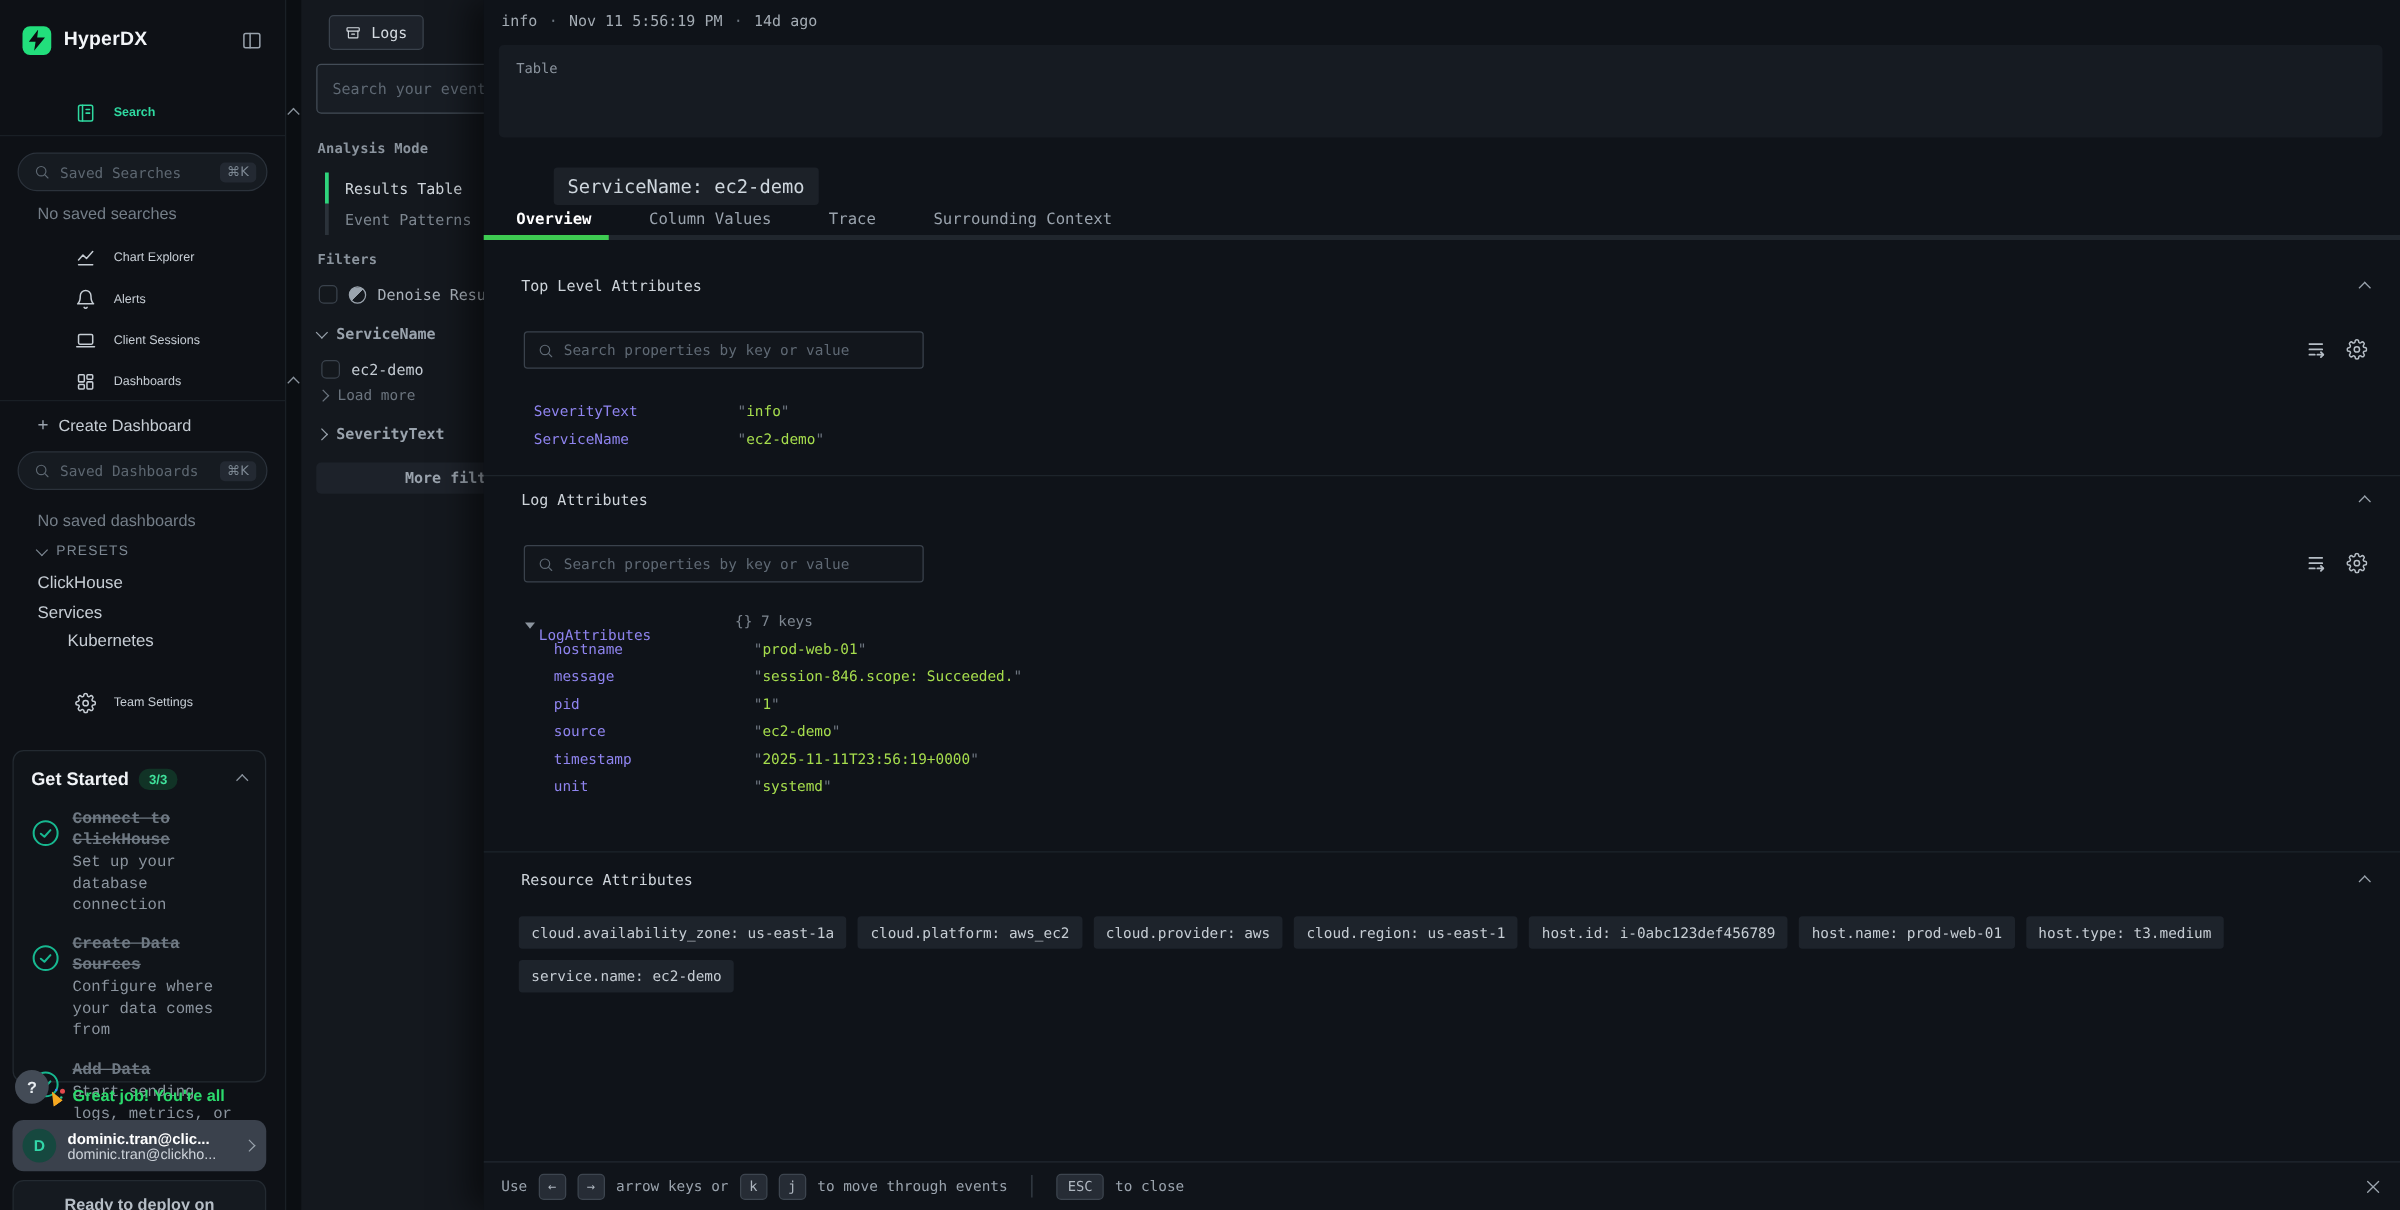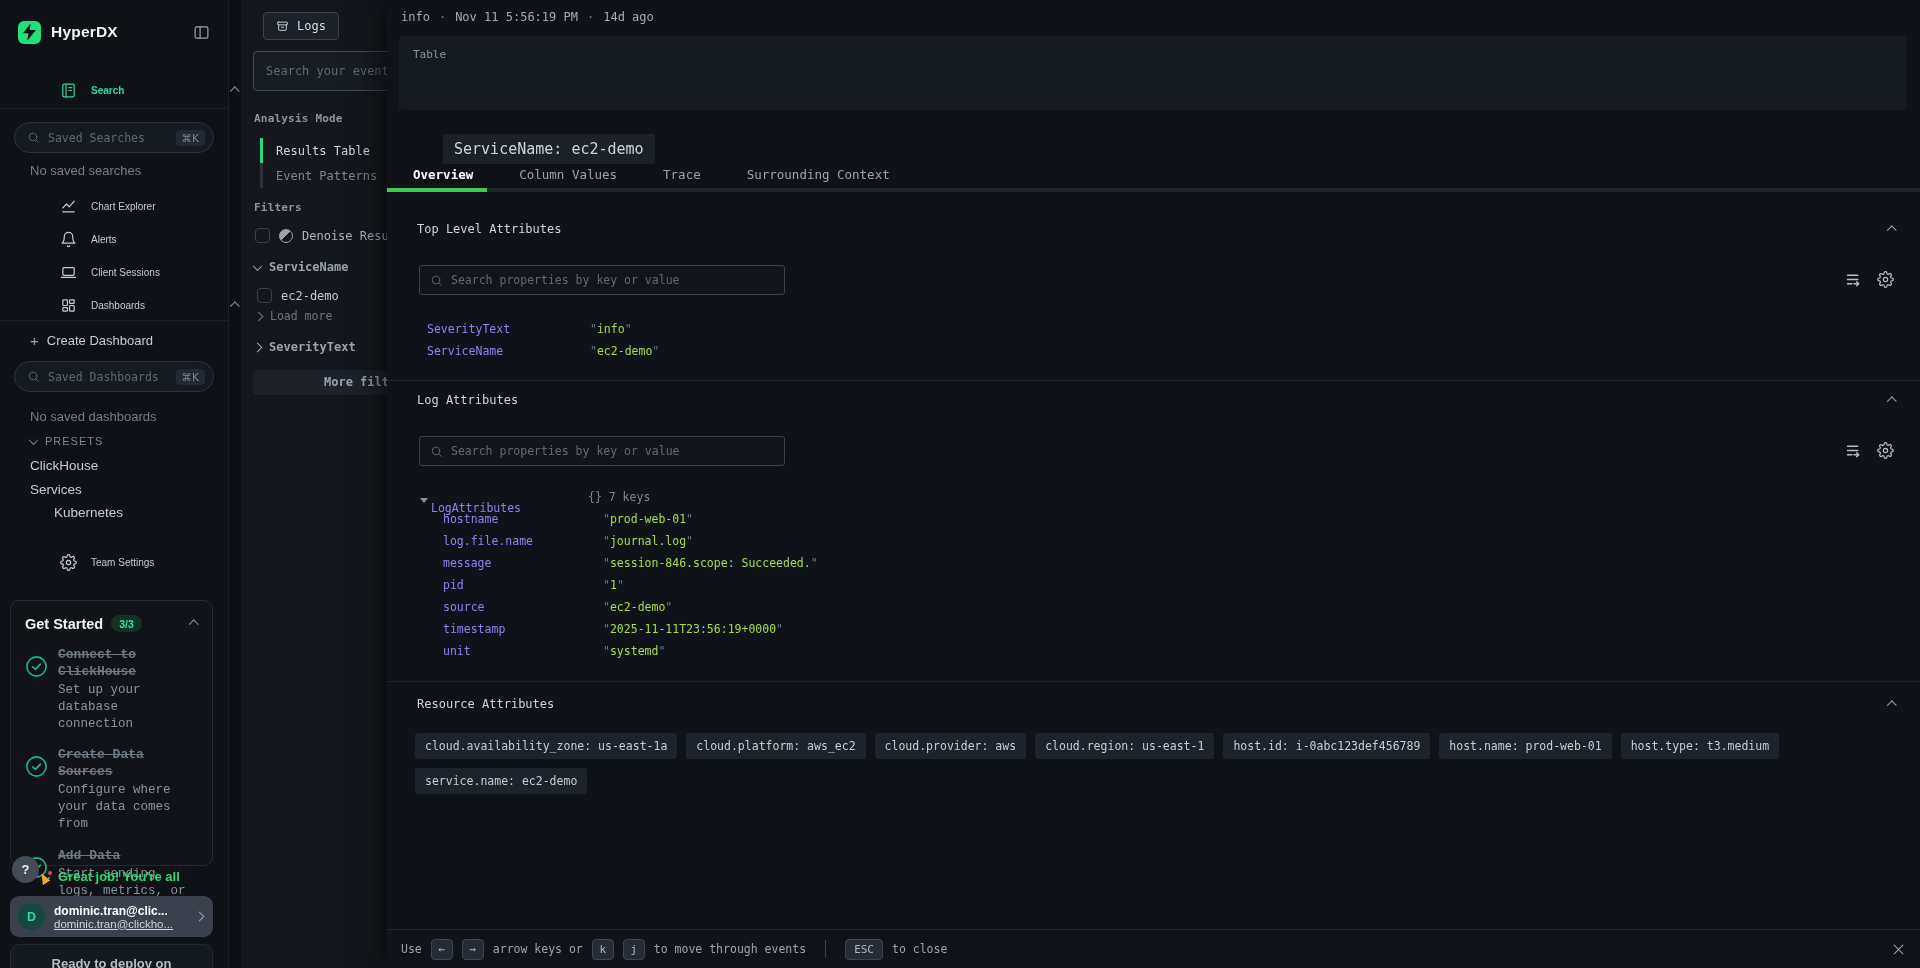--- a/index.html
+++ b/index.html
@@ -98,21 +98,21 @@
   .svc-chip { position:absolute; left:12px; top:134px; background:#1c2128; border-radius:3px; padding:6px 11px; font-size:15px; color:#ced6dd;margin-left:44px; }
 
   .tabs { position:absolute; left:10px; top:160px; display:flex; align-items:center; height:28px; gap:14px; }
   .tab { padding:0 16px; font-size:12.5px; color:#9aa3ad; white-space:nowrap; }
   .tab.active { color:#ffffff; font-weight:bold; }
   .tab-track { position:absolute; left:0; top:188px; width:100%; height:4px; background:#20262d; }
   .tab-track .seg { position:absolute; left:0; top:0; width:100px; height:4px; background:#3ecb52; }
 
   .sec-title { position:absolute; left:30px; font-size:12px; color:#ced4da; }
   .sec-chev { position:absolute; right:24px; color:#9aa3ad; }
-  .prop-search { position:absolute; left:32px; width:366px; height:30px; border:1px solid #3a424c; border-radius:3px; background:#12161c; display:flex; align-items:center; padding:0 10px; color:#5f6974; }
+  .prop-search { position:absolute; left:32px; width:320px; height:30px; border:1px solid #3a424c; border-radius:3px; background:#12161c; display:flex; align-items:center; padding:0 10px; color:#5f6974; }
   .prop-search input { flex:1; background:transparent; border:0; outline:0; margin-left:8px; color:#aab3bc; font-family:"DejaVu Sans Mono",monospace; font-size:11.5px; }
   .prop-search input::placeholder { color:#5f6974; }
   .sec-tools { position:absolute; right:26px; display:flex; align-items:center; gap:15px; color:#b6bec6; }
 
   .kv { position:absolute; left:0; width:100%; }
   .kv-row { display:flex; height:22px; align-items:center; }
   .kv-key { position:absolute; left:40px; color:#8f84ef; font-size:11.5px; }
   .kv-row { position:relative; }
   .kv-val { position:absolute; left:203px; font-size:11.5px; color:#a6dd4d; }
   .q::before, .q::after { content:'"'; color:#6e7680; }
@@ -285,21 +285,21 @@
 
     <div class="congrats">
       <span class="confetti"></span>
       <span class="congrats-text">Great job! You're all</span>
     </div>
 
     <div class="user-card">
       <span class="avatar">D</span>
       <span class="user-lines">
         <span class="user-name" style="display:block;">dominic.tran@clic...</span>
-        <span class="user-mail" style="display:block;text-decoration:underline;">dominic.tran@clickho...</span>
+        <span class="user-mail" style="display:block;">dominic.tran@clickho...</span>
       </span>
       <span class="user-chev cv cv-right"></span>
     </div>
 
     <div class="deploy-card">Ready to deploy on</div>
 
   </aside>
 
   <section class="midpanel mono">
 
@@ -444,24 +444,20 @@
 
     <div style="position:absolute; left:0; top:490px; width:100%;">
       <div class="tree-root">
         <span class="tri"></span>
         <span class="tree-key">LogAttributes</span>
         <span class="keys-badge">{} 7 keys</span>
       </div>
       <div class="tree-row">
         <span class="k">hostname</span>
         <span class="v"><span class="q">prod-web-01</span></span>
-      </div>
-      <div class="tree-row">
-        <span class="k">log.file.name</span>
-        <span class="v"><span class="q">journal.log</span></span>
       </div>
       <div class="tree-row">
         <span class="k">message</span>
         <span class="v"><span class="q">session-846.scope: Succeeded.</span></span>
       </div>
       <div class="tree-row">
         <span class="k">pid</span>
         <span class="v"><span class="q">1</span></span>
       </div>
       <div class="tree-row">

